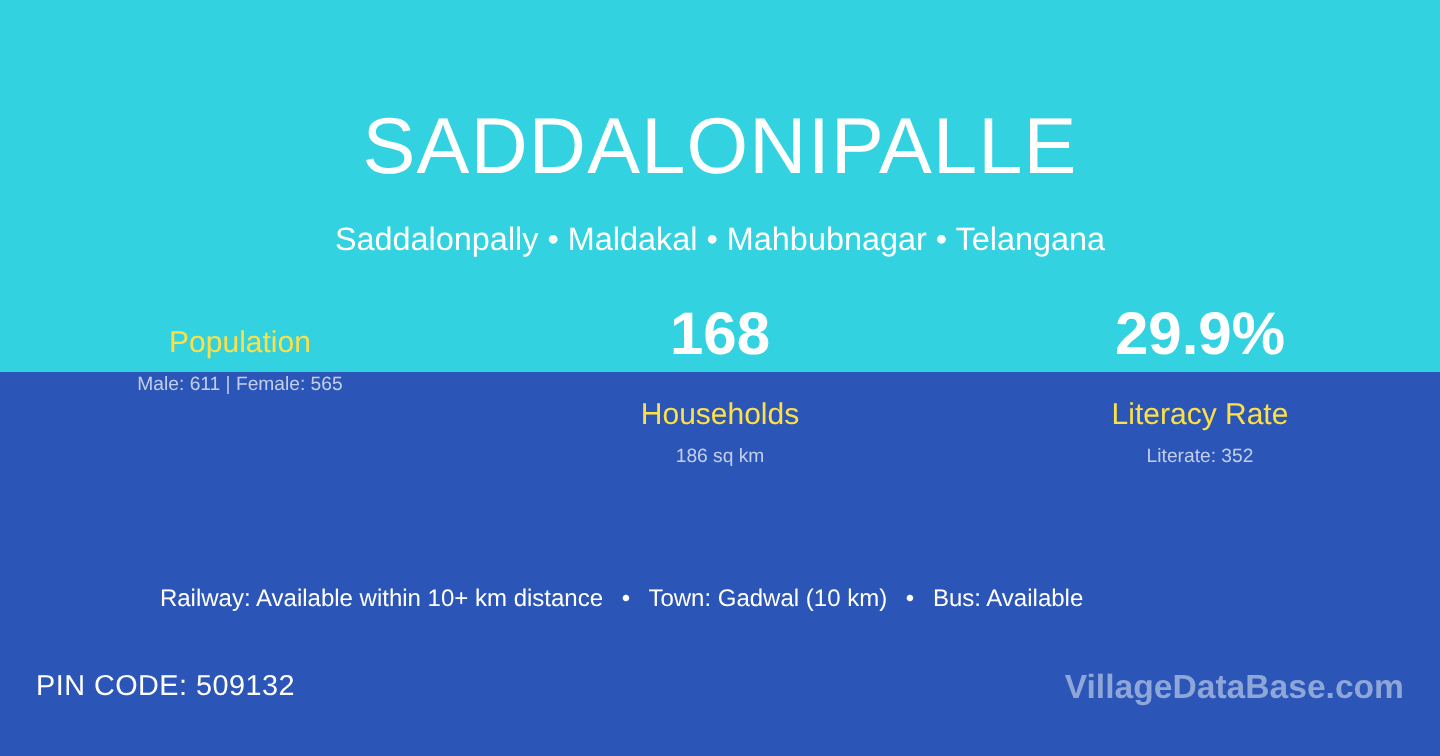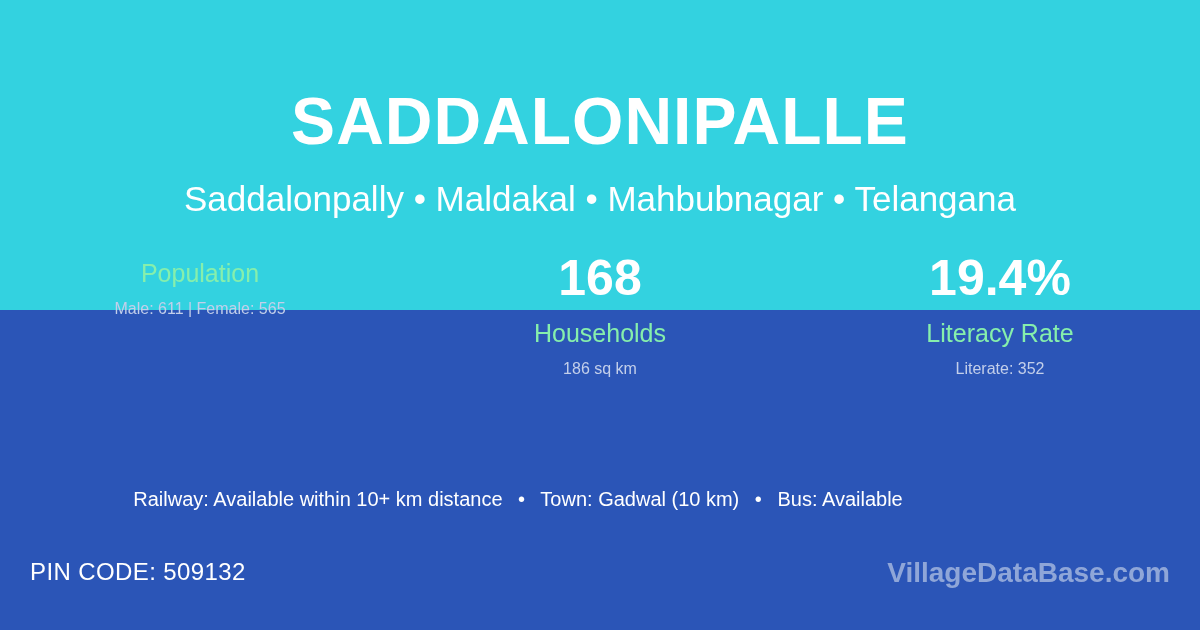--- a/index.html
+++ b/index.html
@@ -29,32 +29,32 @@
     background: #33d2e0;
   }
   .title {
     position: absolute;
     top: 82px;
     left: 0;
     width: 1200px;
     text-align: center;
     color: #ffffff;
     font-size: 66px;
-    font-weight: bold;
+    font-weight: normal;
     letter-spacing: 1px;
     line-height: 78px;
   }
   .subtitle {
     position: absolute;
     top: 182px;
     left: 0;
     width: 1200px;
     text-align: center;
     color: #ffffff;
-    font-size: 35px;
+    font-size: 27px;
     font-weight: normal;
     line-height: 34px;
   }
   .stats {
     position: absolute;
     top: 248px;
     left: 0;
     width: 1200px;
     display: flex;
     flex-direction: row;
@@ -63,25 +63,25 @@
     width: 400px;
     text-align: center;
   }
   .stat-value {
     color: #ffffff;
     font-size: 50px;
     font-weight: bold;
     line-height: 60px;
   }
   .stat-label {
-    color: #86efac;
+    color: #fde047;
     font-size: 25px;
     font-weight: normal;
     line-height: 34px;
-    margin-top: 8px;
+    margin-top: 20px;
   }
   .stat-sub {
     color: #c3cfea;
     font-size: 16px;
     font-weight: normal;
     line-height: 22px;
     margin-top: 8px;
   }
   .amenities {
     position: absolute;
@@ -141,21 +141,21 @@
       <div class="stat-sub">Male: 611 | Female: 565</div>
     </div>
 
     <div class="stat">
       <div class="stat-value">168</div>
       <div class="stat-label">Households</div>
       <div class="stat-sub">186 sq km</div>
     </div>
 
     <div class="stat">
-      <div class="stat-value">19.4%</div>
+      <div class="stat-value">29.9%</div>
       <div class="stat-label">Literacy Rate</div>
       <div class="stat-sub">Literate: 352</div>
     </div>
 
   </div>
 
   <div class="amenities">
     <span>Railway: Available within 10+ km distance</span>
     <span class="amenity-sep">•</span>
     <span>Town: Gadwal (10 km)</span>

